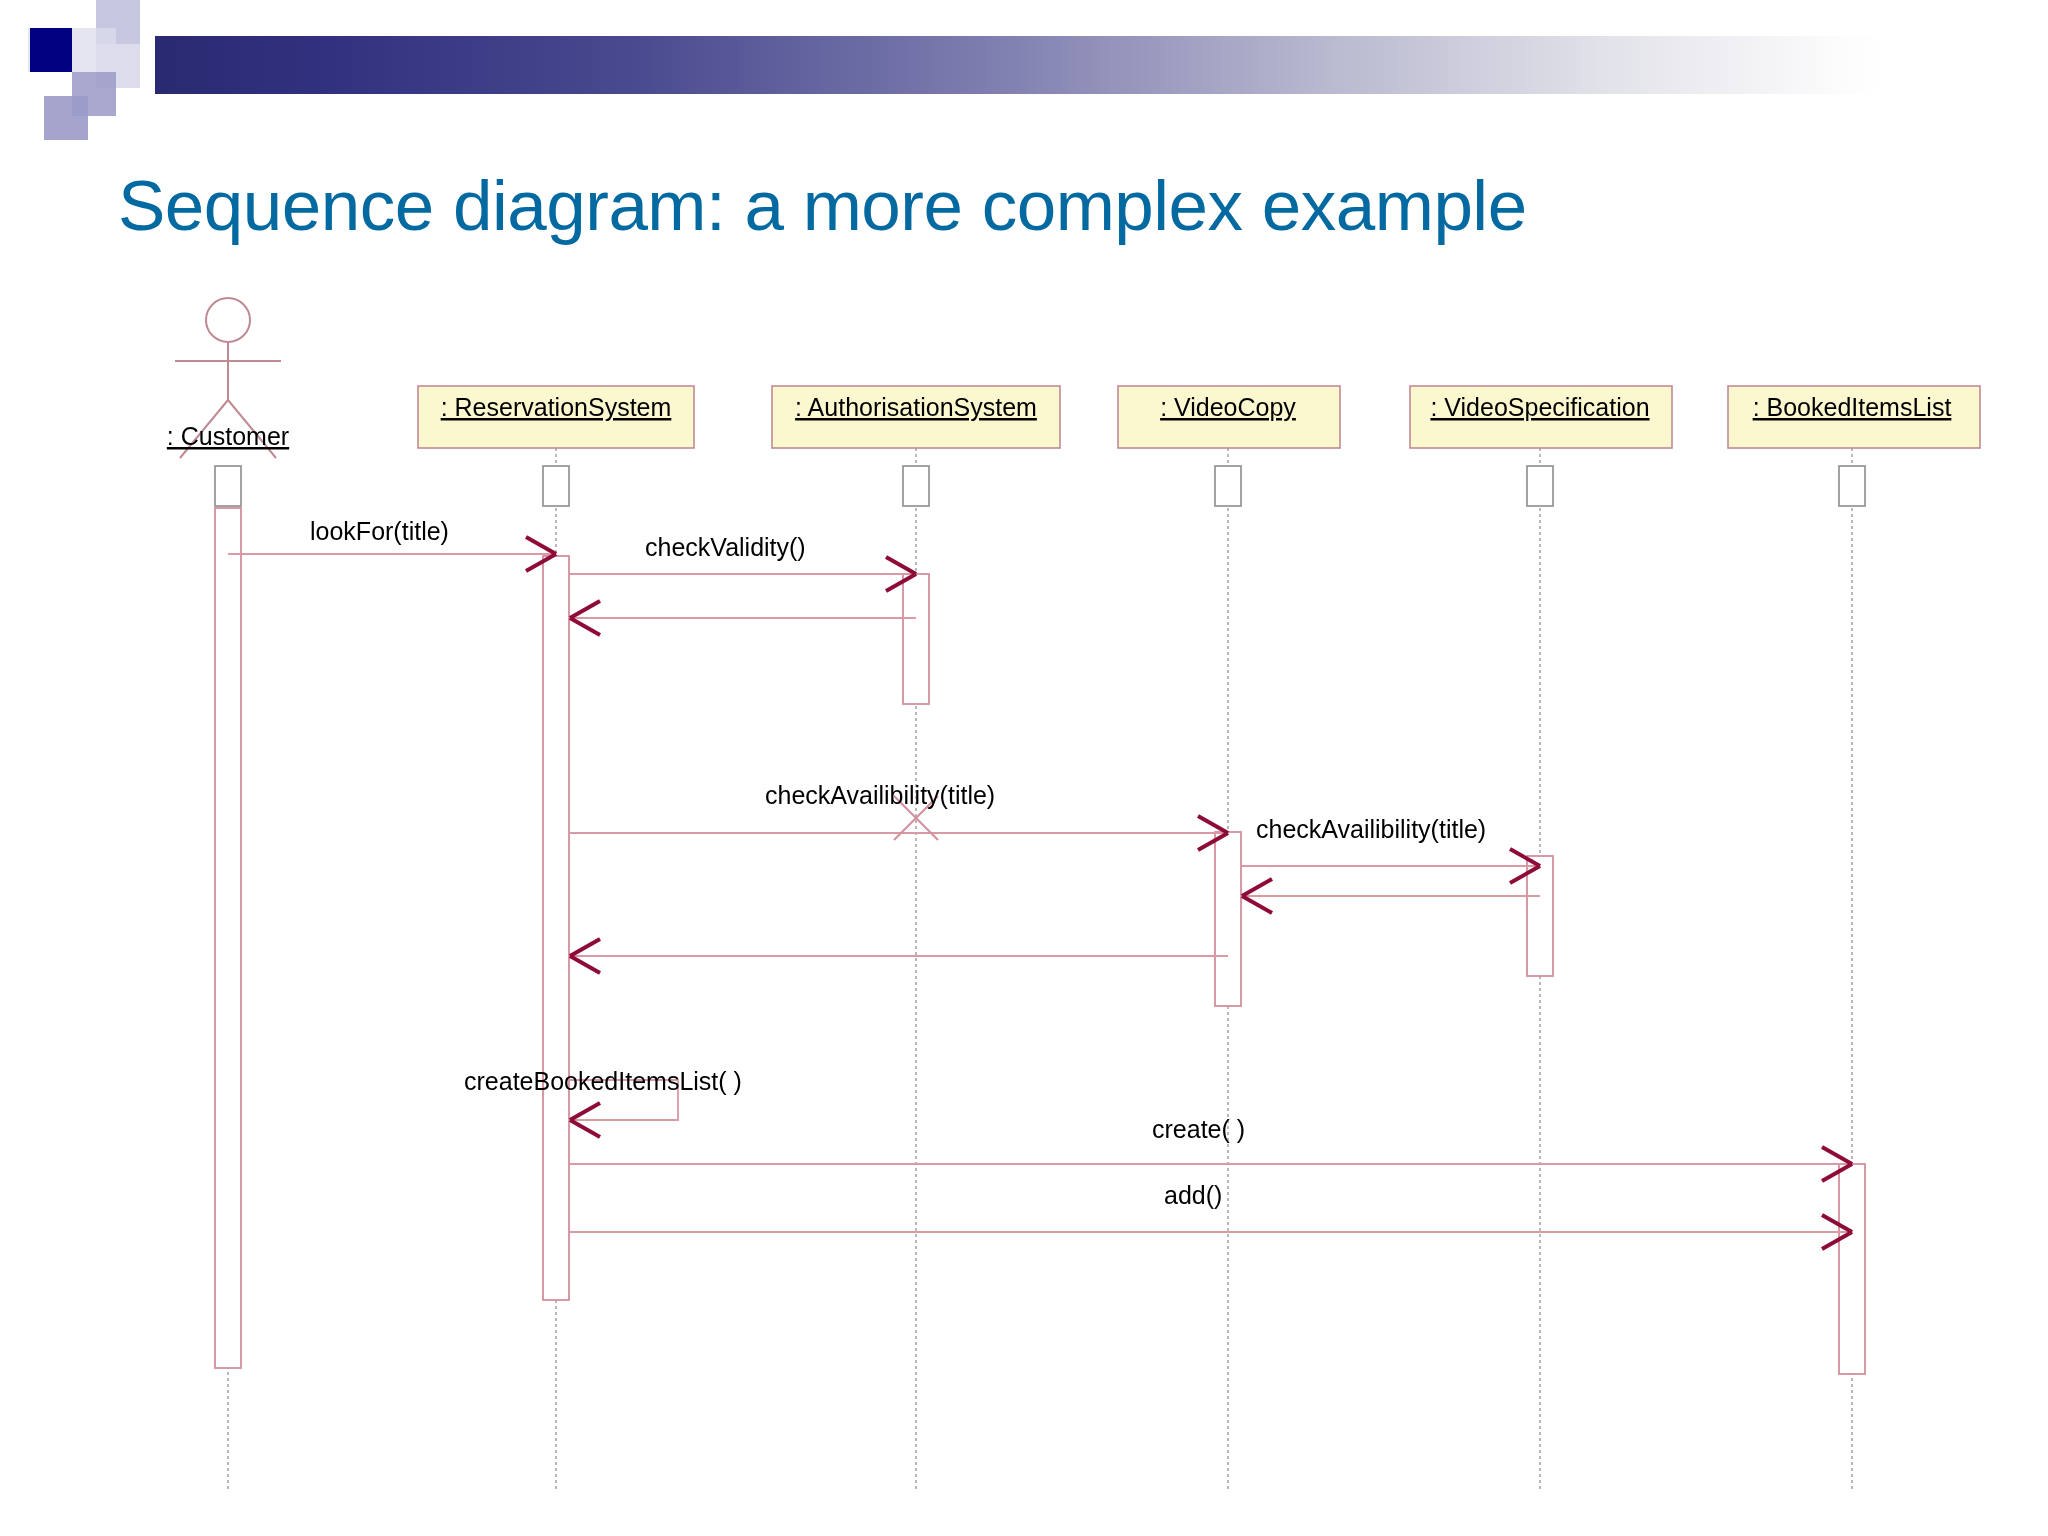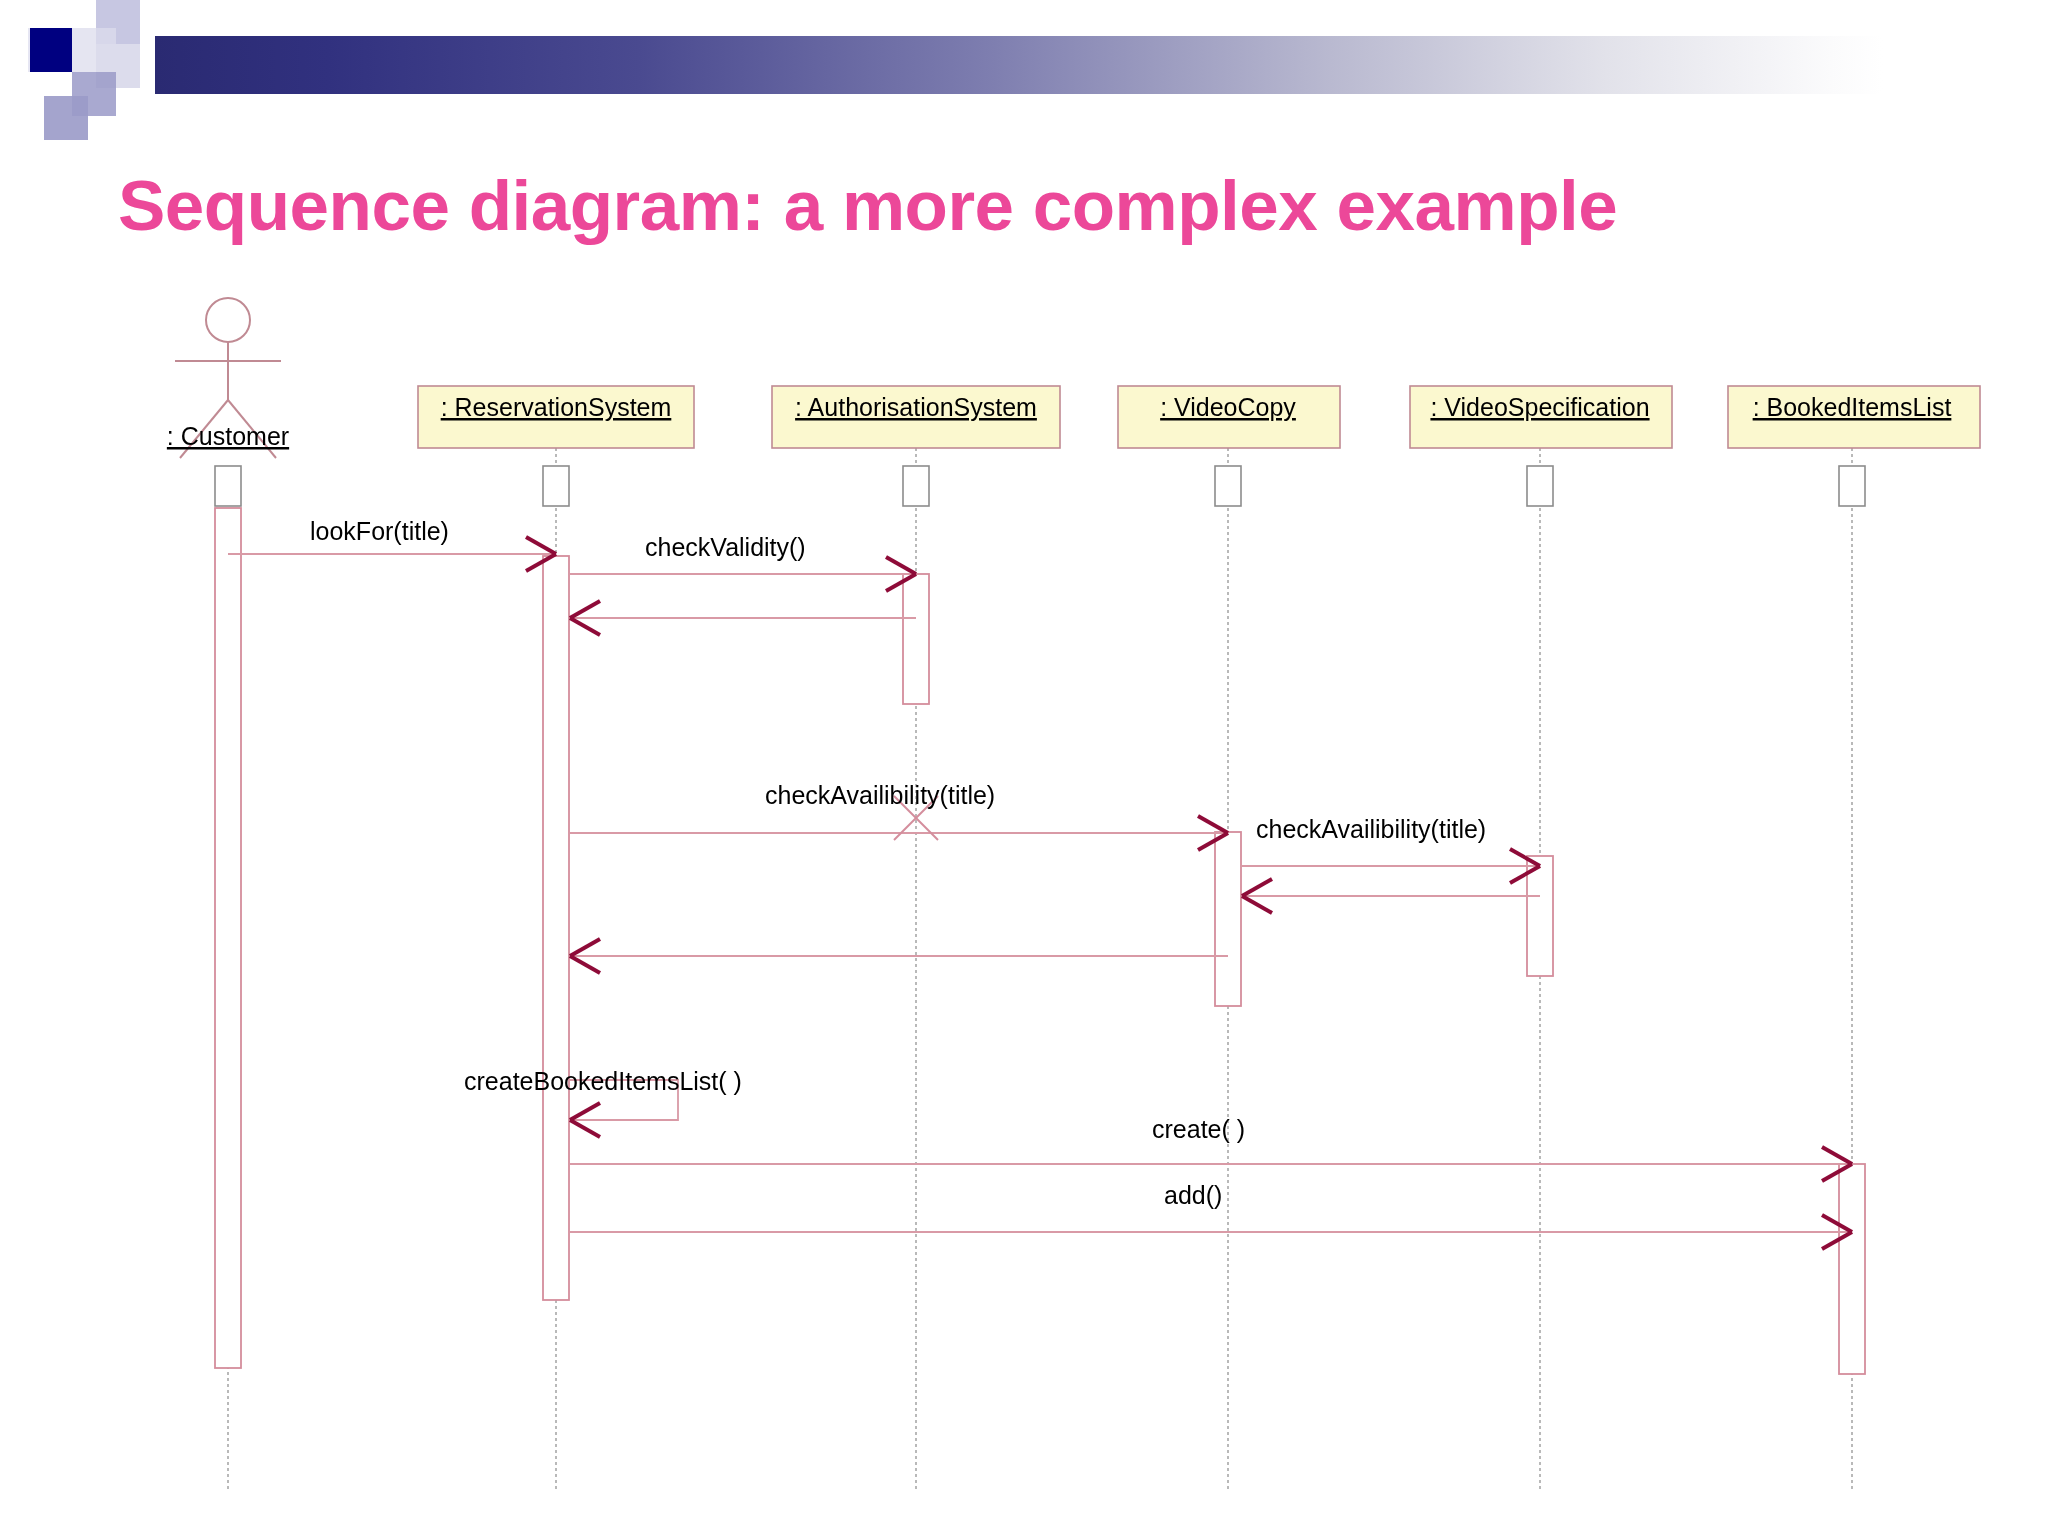--- a/index.html
+++ b/index.html
@@ -49,22 +49,22 @@
   .sq-l2     { background: #9a9ac8; }
   .sq-l3     { background: #dcdcec; }
   .sq-white  { background: #ffffff; }
 
   
   #page-title {
     position: absolute;
     left: 118px;
     top: 165px;
     font-size: 71px;
-    font-weight: bold;
-    color: #ec4899;
+    font-weight: normal;
+    color: #0369a1;
     letter-spacing: -0.5px;
     white-space: nowrap;
   }
 
   
   #diagram {
     position: absolute;
     left: 0;
     top: 0;
     width: 2048px;

